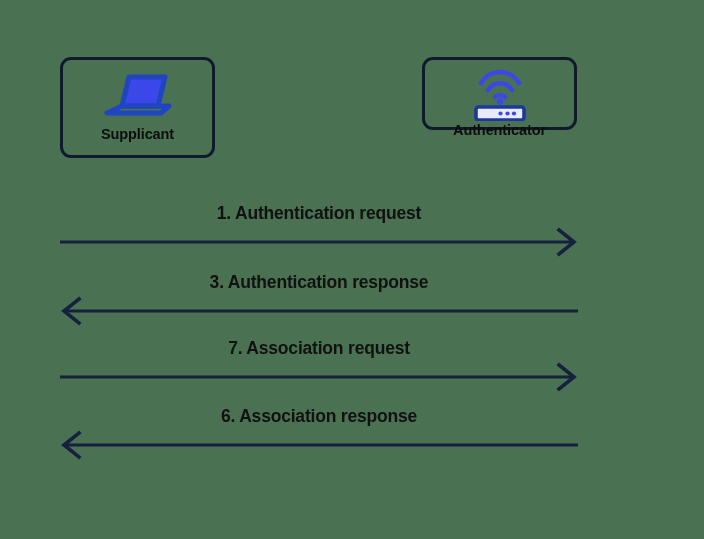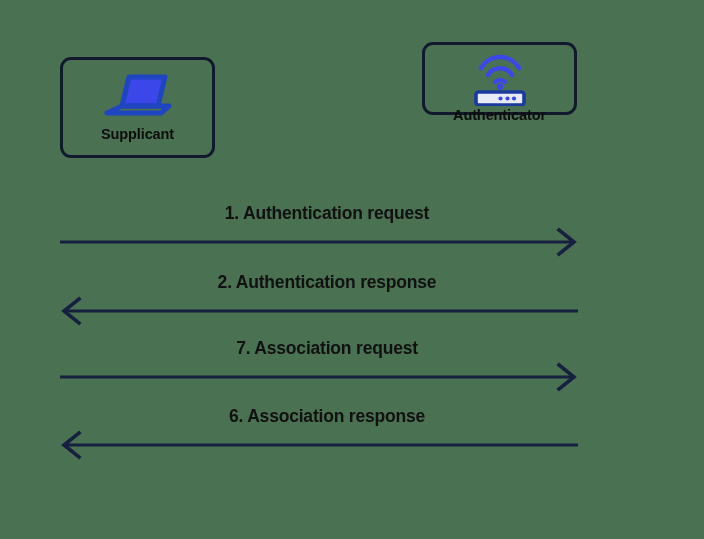--- a/index.html
+++ b/index.html
@@ -48,36 +48,36 @@
   }
 
   #node-supplicant {
     left: 60px;
     top: 57px;
     width: 155px;
     height: 101px;
   }
   #node-authenticator {
     left: 422px;
-    top: 42px;
+    top: 57px;
     width: 155px;
     height: 73px;
     align-items: center;
   }
 
   
   .msg-row {
     position: absolute;
     left: 58px;
     width: 522px;
     height: 58px;
   }
   .msg-label {
     position: absolute;
-    left: 8px;
+    left: 0;
     top: 0;
     width: 522px;
     text-align: center;
     font-size: 17.5px;
     font-weight: bold;
     color: #111111;
     letter-spacing: -0.2px;
     white-space: nowrap;
   }
   .msg-arrow {
@@ -133,21 +133,21 @@
 
   <div class="msg-row" id="msg-row-1">
     <div class="msg-label">1. Authentication request</div>
     <svg class="msg-arrow" viewBox="0 0 522 30" xmlns="http://www.w3.org/2000/svg">
       <line x1="2" y1="15" x2="514" y2="15" stroke="#16213f" stroke-width="3.2"></line>
       <polyline points="501,3 516,15 501,27" fill="none" stroke="#16213f" stroke-width="3.6" stroke-linecap="square" stroke-linejoin="miter"></polyline>
     </svg>
   </div>
 
   <div class="msg-row" id="msg-row-2">
-    <div class="msg-label">2. Authentication response</div>
+    <div class="msg-label">3. Authentication response</div>
     <svg class="msg-arrow" viewBox="0 0 522 30" xmlns="http://www.w3.org/2000/svg">
       <line x1="8" y1="15" x2="520" y2="15" stroke="#16213f" stroke-width="3.2"></line>
       <polyline points="21,3 6,15 21,27" fill="none" stroke="#16213f" stroke-width="3.6" stroke-linecap="square" stroke-linejoin="miter"></polyline>
     </svg>
   </div>
 
   <div class="msg-row" id="msg-row-3">
     <div class="msg-label">7. Association request</div>
     <svg class="msg-arrow" viewBox="0 0 522 30" xmlns="http://www.w3.org/2000/svg">
       <line x1="2" y1="15" x2="514" y2="15" stroke="#16213f" stroke-width="3.2"></line>

